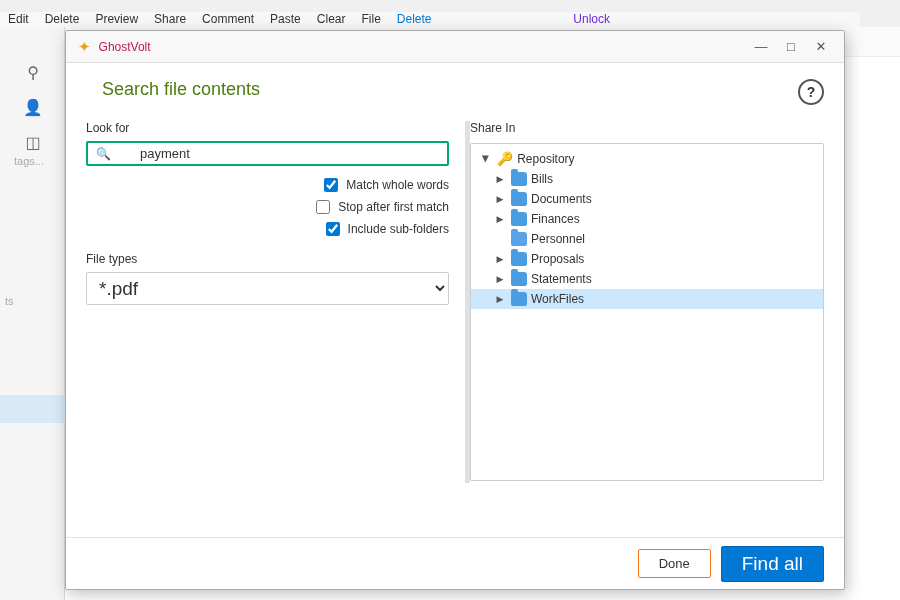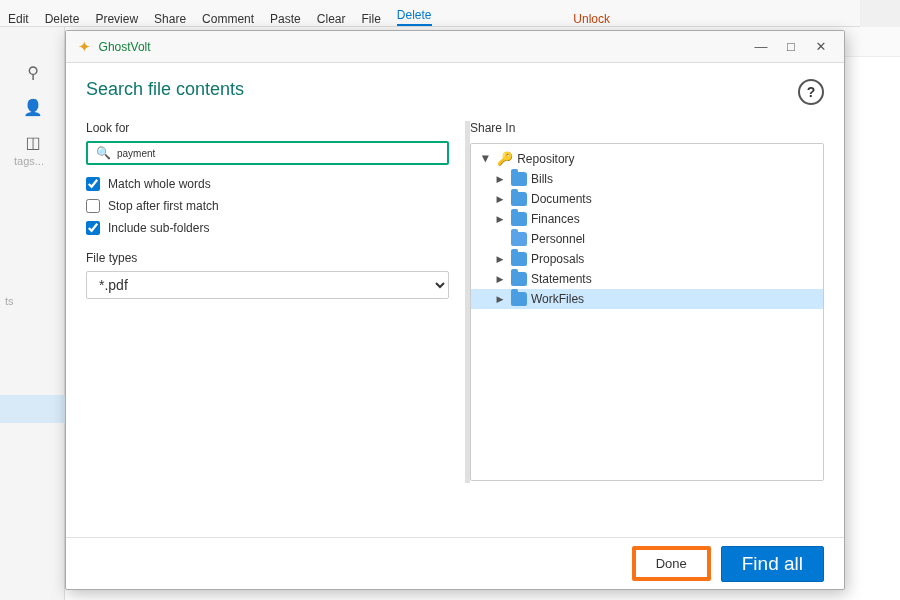--- a/index.html
+++ b/index.html
@@ -17,47 +17,47 @@
     .app-bg {
       position: absolute;
       top: 0; left: 0;
       width: 900px;
       height: 600px;
       background: #f0f0f0;
     }
 
     .toolbar-bg {
       position: absolute;
-      top: 0; left: 0;
+      top: 12px; left: 0;
       width: 860px;
       height: 27px;
       background: #f8f8f8;
       border-bottom: 1px solid #ddd;
       display: flex;
-      align-items: flex-end;
+      align-items: flex-start;
       padding: 0 8px;
       gap: 16px;
     }
 
     .toolbar-item {
       font-size: 12px;
       color: #333;
       cursor: pointer;
     }
 
     .toolbar-item.active {
       color: #0078d4;
       border-bottom: 2px solid #0078d4;
       padding-bottom: 2px;
     }
 
     .toolbar-item.unlock {
       position: absolute;
       right: 250px;
-      color: #c2410c;
+      color: #6d28d9;
     }
 
     .sidebar-bg {
       position: absolute;
       top: 27px;
       left: 0;
       width: 65px;
       height: 573px;
       background: #f5f5f5;
       border-right: 1px solid #ddd;
@@ -147,21 +147,21 @@
       gap: 8px;
     }
 
     .ghostvolt-icon {
       color: #e8a020;
       font-size: 15px;
     }
 
     .dialog-title-text {
       font-size: 12px;
-      color: #15803d;
+      color: #be185d;
     }
 
     .dialog-controls {
       display: flex;
       gap: 8px;
       align-items: center;
     }
 
     .dialog-control-btn {
       width: 22px;
@@ -187,21 +187,22 @@
     .dialog-header {
       display: flex;
       justify-content: space-between;
       align-items: flex-start;
       margin-bottom: 16px;
     }
 
     .dialog-main-title {
       font-size: 18px;
       font-weight: 300;
-      color: #0f766e;
+      color: #4d7c0f;
+      margin-left: 16px;
     }
 
     .help-btn {
       width: 26px;
       height: 26px;
       border-radius: 50%;
       border: 2px solid #555;
       background: transparent;
       cursor: pointer;
       display: flex;
@@ -243,37 +244,39 @@
       align-items: center;
       padding: 3px 8px;
       background: #fff;
       margin-bottom: 12px;
       width: 100%;
     }
 
     .search-input-wrapper input {
       border: none;
       outline: none;
-      font-size: 10px;
+      font-size: 13px;
       color: #333;
       flex: 1;
       background: transparent;
+      margin-left: 23px;
     }
 
     .search-icon-small {
       color: #aaa;
       margin-right: 6px;
       font-size: 12px;
     }
 
     .checkbox-row {
       display: flex;
       align-items: center;
       gap: 8px;
       margin-bottom: 8px;
+      justify-content: flex-end;
     }
 
     .checkbox-row input[type="checkbox"] {
       width: 14px;
       height: 14px;
       accent-color: #0078d4;
       cursor: pointer;
     }
 
     .checkbox-label {
@@ -290,21 +293,21 @@
       color: #333;
       margin-bottom: 6px;
       font-weight: 500;
     }
 
     .file-types-select {
       width: 100%;
       padding: 4px 8px;
       border: 1px solid #ccc;
       border-radius: 2px;
-      font-size: 14px;
+      font-size: 19px;
       background: #fff;
       color: #333;
       appearance: auto;
     }
 
     
     .look-in-label {
       font-size: 12px;
       color: #333;
       margin-bottom: 8px;
@@ -384,21 +387,21 @@
       display: flex;
       align-items: center;
       justify-content: flex-end;
       padding: 0 20px;
       gap: 10px;
       flex-shrink: 0;
     }
 
     .btn-done {
       padding: 6px 20px;
-      border: 4px solid #f97316;
+      border: 1px solid #f97316;
       background: #fff;
       border-radius: 2px;
       font-size: 13px;
       color: #333;
       cursor: pointer;
     }
 
     .btn-find-all {
       padding: 6px 20px;
       border: 1px solid #0067b8;

